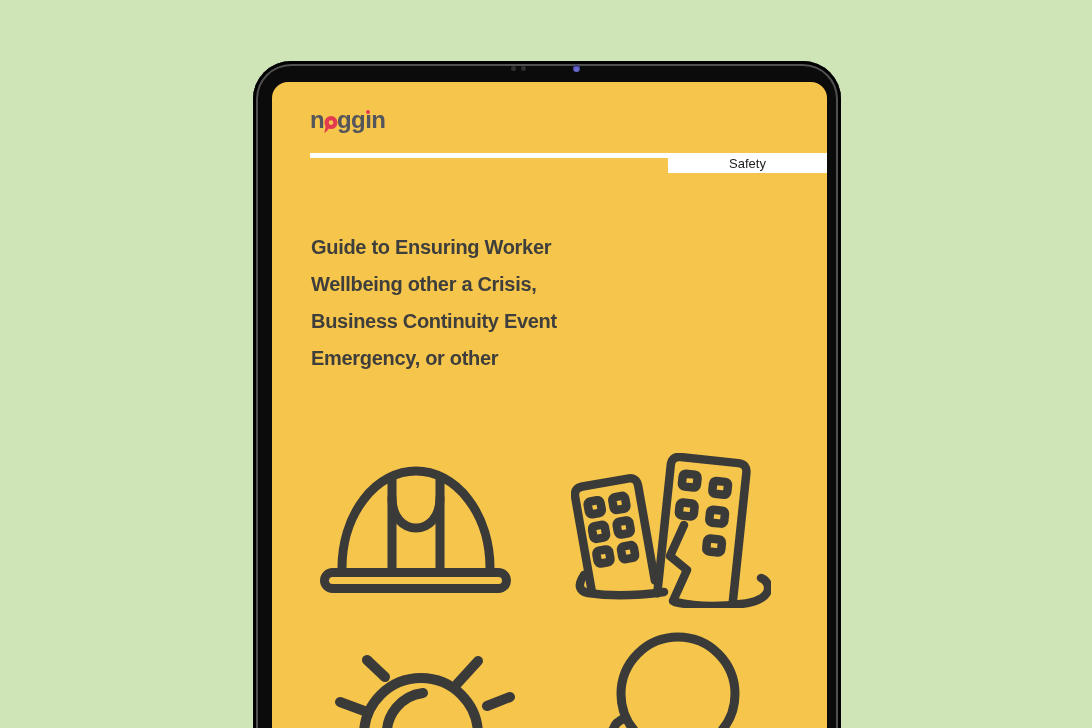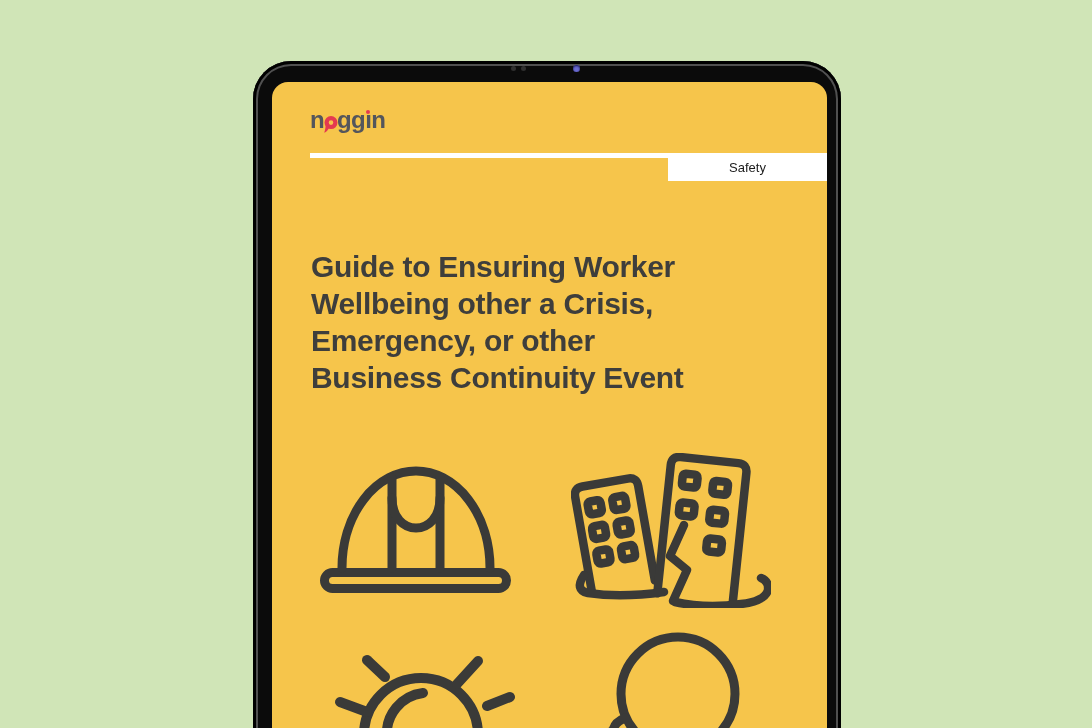--- a/index.html
+++ b/index.html
@@ -54,29 +54,29 @@
     width:4px; height:4px; border-radius:50%; background:#e43a50;
   }
 
   
   .rule {
     position:absolute; left:38px; top:71px;
     width:517px; height:5px; background:#ffffff;
   }
   .tab {
     position:absolute; left:396px; top:71px;
-    width:159px; height:28px; background:#ffffff;
+    width:159px; height:20px; background:#ffffff;
     display:flex; align-items:center; justify-content:center;
   }
   .tab span { font-size:13px; color:#1b1b1b; }
 
   
   .title {
-    position:absolute; left:39px; top:166px; width:490px;
-    font-size:30px; font-weight:700; line-height:37px;
+    position:absolute; left:39px; top:147px; width:490px;
+    font-size:20px; font-weight:700; line-height:37px;
     letter-spacing:-0.3px; color:#3e3e3c;
   }
 
   
   .icon { position:absolute; }
   .icon-hardhat   { left:45px;  top:382px; }
   .icon-buildings { left:299px; top:371px; }
   .icon-bulb      { left:43px;  top:572px; }
   .icon-bubble    { left:323px; top:550px; }
 </style>
@@ -100,22 +100,22 @@
       </div>
 
       <div class="rule"></div>
       <div class="tab">
         <span>Safety</span>
       </div>
 
       <div class="title">
         <div>Guide to Ensuring Worker</div>
         <div>Wellbeing other a Crisis,</div>
+        <div>Business Continuity Event</div>
         <div>Emergency, or other</div>
-        <div>Business Continuity Event</div>
       </div>
 
       <svg class="icon icon-hardhat" width="200" height="133" viewBox="0 0 200 133">
         <g fill="none" stroke="#3a3a38" stroke-width="9" stroke-linecap="round" stroke-linejoin="round">
           <rect x="7.5" y="108.5" width="182" height="16" rx="8"></rect>
           <path d="M 25 104 A 74 97 0 0 1 173 104"></path>
           <path d="M 75 14 L 75 104"></path>
           <path d="M 123 14 L 123 104"></path>
           <path d="M 75 34 C 75 74 123 74 123 34"></path>
         </g>

